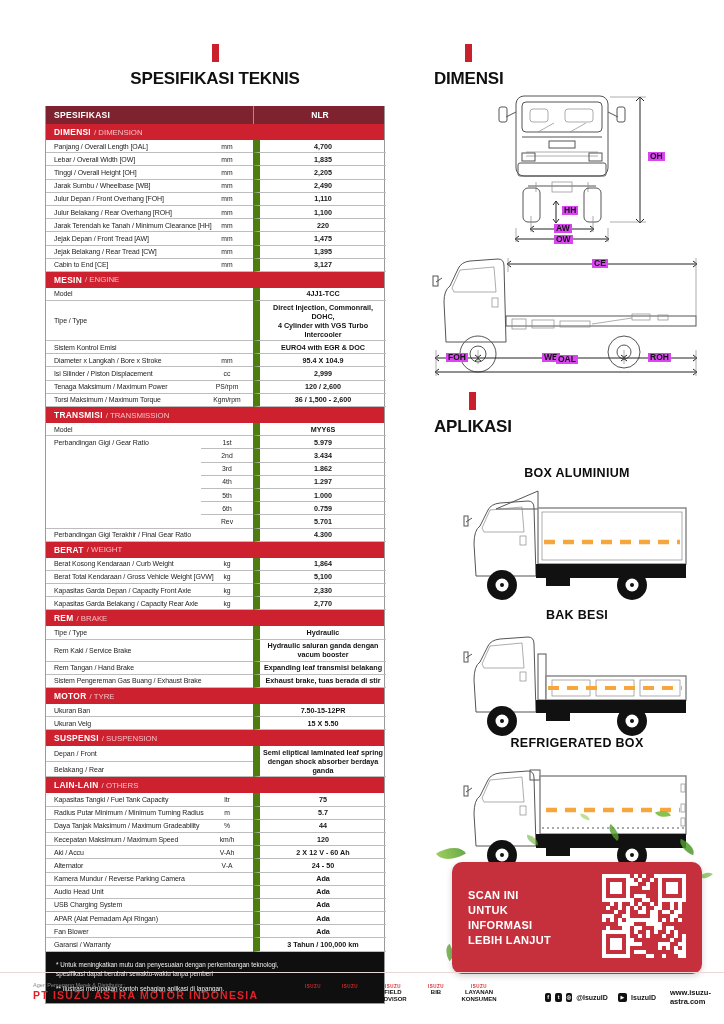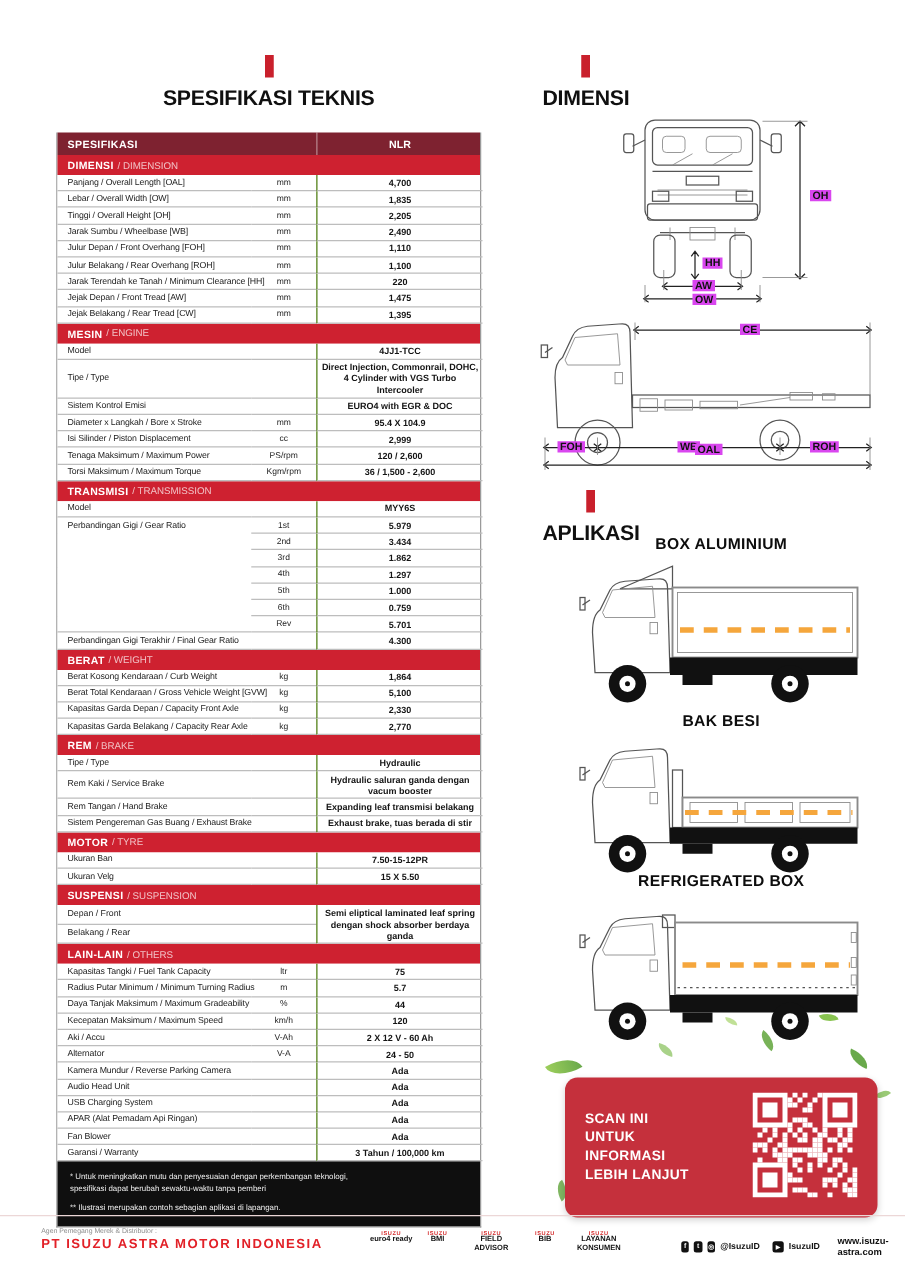--- a/index.html
+++ b/index.html
@@ -16,21 +16,21 @@
   .spec-table { margin-top: 17px; width: 340px; border: 1px solid #9a9a9a; border-top: none; }
   .thead { background: #7e2230; height: 18px; display: grid; grid-template-columns: 207px 133px; color: #fff; align-items: center; font-size: 8.5px; font-weight: 700; }
   .thead .h1c { padding-left: 8px; letter-spacing: 0.3px; }
   .thead .h2c { text-align: center; border-left: 1px solid rgba(255,255,255,0.45); align-self: stretch; display: flex; align-items: center; justify-content: center; }
   .sec-bar { background: #ce2130; min-height: 16px; display: flex; align-items: center; padding-left: 8px; }
   .sec-t { color: #fff; font-size: 8.4px; font-weight: 800; letter-spacing: 0.3px; }
   .sec-s { color: rgba(255,255,255,0.72); font-size: 7.8px; font-weight: 400; margin-left: 3px; }
   .row { display: grid; grid-template-columns: 155px 52px 133px; min-height: 13.2px; background: #fff; }
   .lab { padding: 1px 0 1px 8px; font-size: 7px; letter-spacing: -0.1px; color: #1d1d1d; display: flex; align-items: center; border-bottom: 1px solid #bdbdbd; white-space: nowrap; overflow: visible; }
   .unit { font-size: 6.8px; color: #1d1d1d; display: flex; align-items: center; justify-content: center; border-bottom: 1px solid #bdbdbd; }
-  .val { font-size: 7.2px; font-weight: 700; color: #141414; display: flex; align-items: center; justify-content: center; text-align: center; border-left: 1px solid #4d7c0f; border-bottom: 1px solid #bdbdbd; padding: 1.5px 3px; }
+  .val { font-size: 7.2px; font-weight: 700; color: #141414; display: flex; align-items: center; justify-content: center; text-align: center; border-left: 7px solid #4d7c0f; border-bottom: 1px solid #bdbdbd; padding: 1.5px 3px; }
   .pre { white-space: pre-line; }
   .nb { border-bottom-color: transparent; }
   .mrow { display: grid; grid-template-columns: 207px 133px; }
   .mlabels { display: flex; flex-direction: column; }
   .mlab { flex: 1; min-height: 15px; display: flex; align-items: center; padding-left: 8px; font-size: 7px; color: #1d1d1d; border-bottom: 1px solid #bdbdbd; }
   .footnote-box { background: #0f0f0f; color: #f0f0f0; padding: 8px 10px 9px 10px; }
   .footnote-box p { font-size: 6.3px; line-height: 1.55; white-space: pre-line; margin-bottom: 5px; }
   .footnote-box p:last-child { margin-bottom: 0; }
 
   
@@ -40,21 +40,21 @@
   .apl-title { left: 4px; top: 392px; }
   .diagram { position: absolute; }
   .front-view { left: 40px; top: 90px; width: 200px; height: 152px; }
   .side-view { left: 2px; top: 246px; width: 292px; height: 142px; }
   .dim-label { position: absolute; font-size: 8.5px; font-weight: 800; color: #111; background: #d946ef; padding: 0 2px; line-height: 1; }
   svg .ln { stroke: #555; stroke-width: 1; fill: none; }
   svg .thin { stroke: #8a8a8a; stroke-width: 0.7; fill: none; }
   svg .dim { stroke: #222; stroke-width: 1; fill: none; }
 
   .app-block { position: absolute; left: 0; width: 294px; text-align: center; }
-  .app-name { font-size: 12.5px; font-weight: 800; color: #0d0d0d; letter-spacing: 0.3px; }
+  .app-name { font-size: 12.5px; font-weight: 800; color: #0d0d0d; letter-spacing: 0.3px; margin-top: 38px; }
   .app1 { top: 428px; } .app2 { top: 570px; } .app3 { top: 698px; }
   .app-block svg { display: block; margin: 4px auto 0 auto; }
 
   .scan-box { position: absolute; left: 22px; top: 862px; width: 250px; height: 112px; background: #c5303c; border-radius: 10px; display: flex; align-items: center; padding: 10px 12px 10px 16px; gap: 12px; box-shadow: 0 2px 6px rgba(0,0,0,0.18); }
   .scan-text { color: #fff; font-size: 11px; font-weight: 800; line-height: 1.35; letter-spacing: 0.3px; white-space: pre-line; flex: 1; }
   .qr-wrap { width: 88px; height: 88px; flex: 0 0 auto; }
 
   .leaf { position: absolute; border-radius: 0 100% 0 100%; opacity: 0.85; }
 
   .footer-rule { position: absolute; left: 0; top: 972px; width: 724px; height: 1px; background: #ecd7d7; }
@@ -130,20 +130,25 @@
           </div>
           <div class="row">
             <div class="lab">Jejak Depan / Front Tread [AW]</div>
             <div class="unit">mm</div>
             <div class="val">1,475</div>
           </div>
           <div class="row">
             <div class="lab">Jejak Belakang / Rear Tread [CW]</div>
             <div class="unit">mm</div>
             <div class="val">1,395</div>
+          </div>
+          <div class="row">
+            <div class="lab">Cabin to End [CE]</div>
+            <div class="unit">mm</div>
+            <div class="val">3,127</div>
           </div>
           <div class="sec-bar">
             <div class="sec-t" style="display: inline;">MESIN</div>
             <div class="sec-s" style="display: inline;"> / ENGINE</div>
           </div>
           <div class="row">
             <div class="lab">Model</div>
             <div class="unit"></div>
             <div class="val">4JJ1-TCC</div>
           </div>

